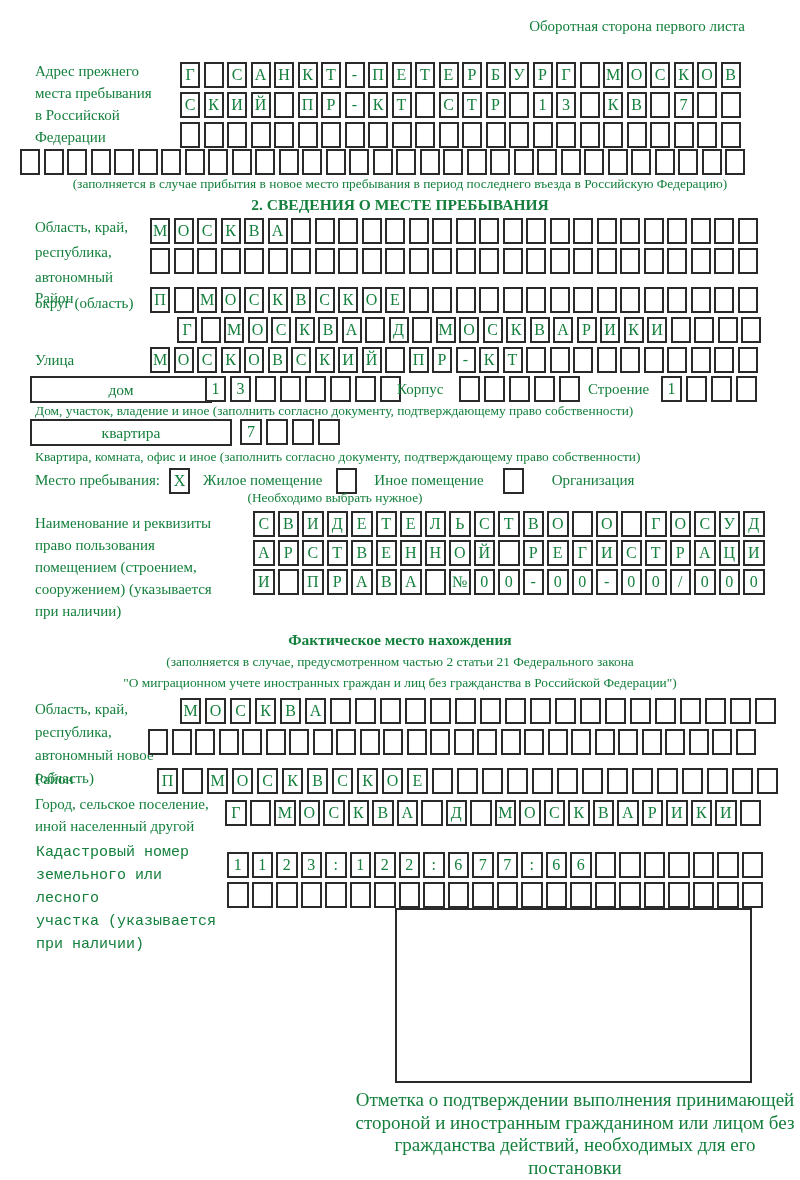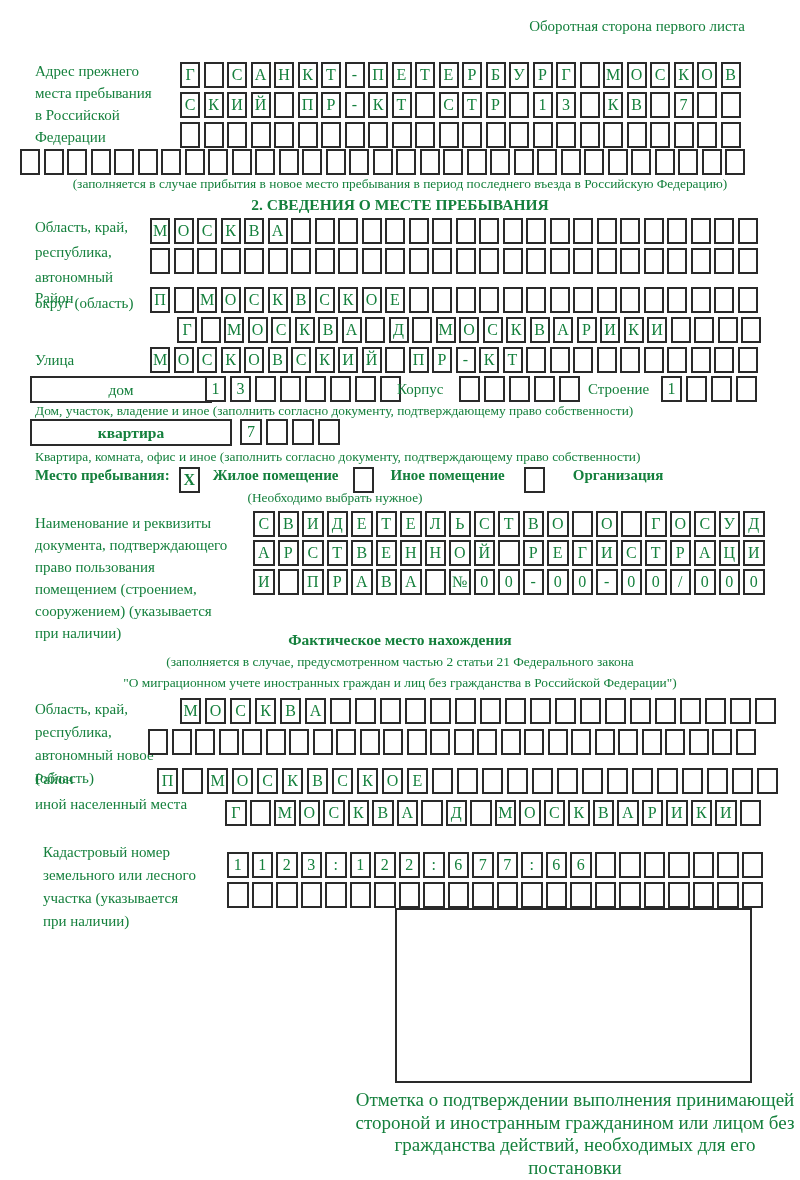--- a/index.html
+++ b/index.html
@@ -18,21 +18,21 @@
             display:flex;align-items:center;justify-content:center;
             font-size:16px;line-height:1;background:#fff;}
   .brow.wide{gap:3px;} .brow.wide .cb{width:21.5px;}
   .brow.g4{gap:4px;} .brow.g4 .cb{width:21px;}
   .brow.big{gap:4px;} .brow.big .cb{width:22px;}
   .chk{width:21px;height:26px;border:2px solid #2a2a2a;box-sizing:border-box;
        display:inline-flex;align-items:center;justify-content:center;font-size:16px;}
   .field-wide{position:absolute;height:27px;border:2px solid #2a2a2a;box-sizing:border-box;
        display:flex;align-items:center;justify-content:center;font-size:15.5px;background:#fff;}
   .stamp-rect{position:absolute;border:2px solid #2a2a2a;box-sizing:border-box;background:#fff;}
-  .row-flex{position:absolute;display:flex;font-weight:bold;}
+  .row-flex{position:absolute;display:flex;align-items:center;}
 </style>
 </head>
 <body>
 
 <div class="page">
 
   <div class="abs t15" style="left:440px;top:18px;width:305px;text-align:right;">Оборотная сторона первого листа</div>
 
   <div class="lbl" style="left:35px;top:60px;width:150px;">
     <div class="ll">Адрес прежнего</div>
@@ -327,21 +327,21 @@
     </div>
   <div class="abs t15" style="left:588px;top:381px;">Строение</div>
   <div class="brow g4" style="left:661px;top:376px;">
       <span class="cb">1</span>
       <span class="cb"></span>
       <span class="cb"></span>
       <span class="cb"></span>
     </div>
   <div class="cap" style="left:35px;top:403px;">Дом, участок, владение и иное (заполнить согласно документу, подтверждающему право собственности)</div>
 
-  <div class="field-wide" style="left:30px;top:419px;width:202px;font-weight:bold;">квартира</div>
+  <div class="field-wide" style="left:30px;top:419px;width:202px;">квартира</div>
   <div class="brow big" style="left:240px;top:419px;">
       <span class="cb">7</span>
       <span class="cb"></span>
       <span class="cb"></span>
       <span class="cb"></span>
     </div>
   <div class="cap" style="left:35px;top:449px;">Квартира, комната, офис и иное (заполнить согласно документу, подтверждающему право собственности)</div>
 
   <div class="row-flex" style="left:35px;top:467px;height:27px;">
     <span class="t15">Место пребывания:</span>
@@ -349,21 +349,20 @@
     <span class="t15" style="margin-left:13px;">Жилое помещение</span>
     <span class="chk" style="margin-left:14px;"></span>
     <span class="t15" style="margin-left:17px;">Иное помещение</span>
     <span class="chk" style="margin-left:19px;"></span>
     <span class="t15" style="margin-left:28px;">Организация</span>
   </div>
   <div class="cap" style="left:180px;top:490px;width:310px;text-align:center;">(Необходимо выбрать нужное)</div>
 
   <div class="lbl" style="left:35px;top:512px;width:215px;">
     <div class="ll">Наименование и реквизиты</div>
-    <div class="ll">документа, подтверждающего</div>
     <div class="ll">право пользования</div>
     <div class="ll">помещением (строением,</div>
     <div class="ll">сооружением) (указывается</div>
     <div class="ll">при наличии)</div>
   </div>
   <div class="brow wide" style="left:253px;top:511px;">
       <span class="cb">С</span>
       <span class="cb">В</span>
       <span class="cb">И</span>
       <span class="cb">Д</span>
@@ -520,21 +519,22 @@
       <span class="cb"></span>
       <span class="cb"></span>
       <span class="cb"></span>
       <span class="cb"></span>
       <span class="cb"></span>
       <span class="cb"></span>
       <span class="cb"></span>
     </div>
 
   <div class="lbl" style="left:35px;top:793px;width:200px;">
-    <div class="ll">иной населенный места</div>
+    <div class="ll">Город, сельское поселение,</div>
+    <div class="ll">иной населенный другой</div>
   </div>
   <div class="brow wide" style="left:225px;top:800px;">
       <span class="cb">Г</span>
       <span class="cb"></span>
       <span class="cb">М</span>
       <span class="cb">О</span>
       <span class="cb">С</span>
       <span class="cb">К</span>
       <span class="cb">В</span>
       <span class="cb">А</span>
@@ -547,21 +547,21 @@
       <span class="cb">К</span>
       <span class="cb">В</span>
       <span class="cb">А</span>
       <span class="cb">Р</span>
       <span class="cb">И</span>
       <span class="cb">К</span>
       <span class="cb">И</span>
       <span class="cb"></span>
     </div>
 
-  <div class="lbl lh23" style="left:43px;top:841px;width:190px;">
+  <div class="lbl lh23" style="left:36px;top:841px;width:190px;font-family:Liberation Mono, monospace;">
     <div class="ll">Кадастровый номер</div>
     <div class="ll">земельного или лесного</div>
     <div class="ll">участка (указывается</div>
     <div class="ll">при наличии)</div>
   </div>
   <div class="brow wide" style="left:227px;top:852px;">
       <span class="cb">1</span>
       <span class="cb">1</span>
       <span class="cb">2</span>
       <span class="cb">3</span>

